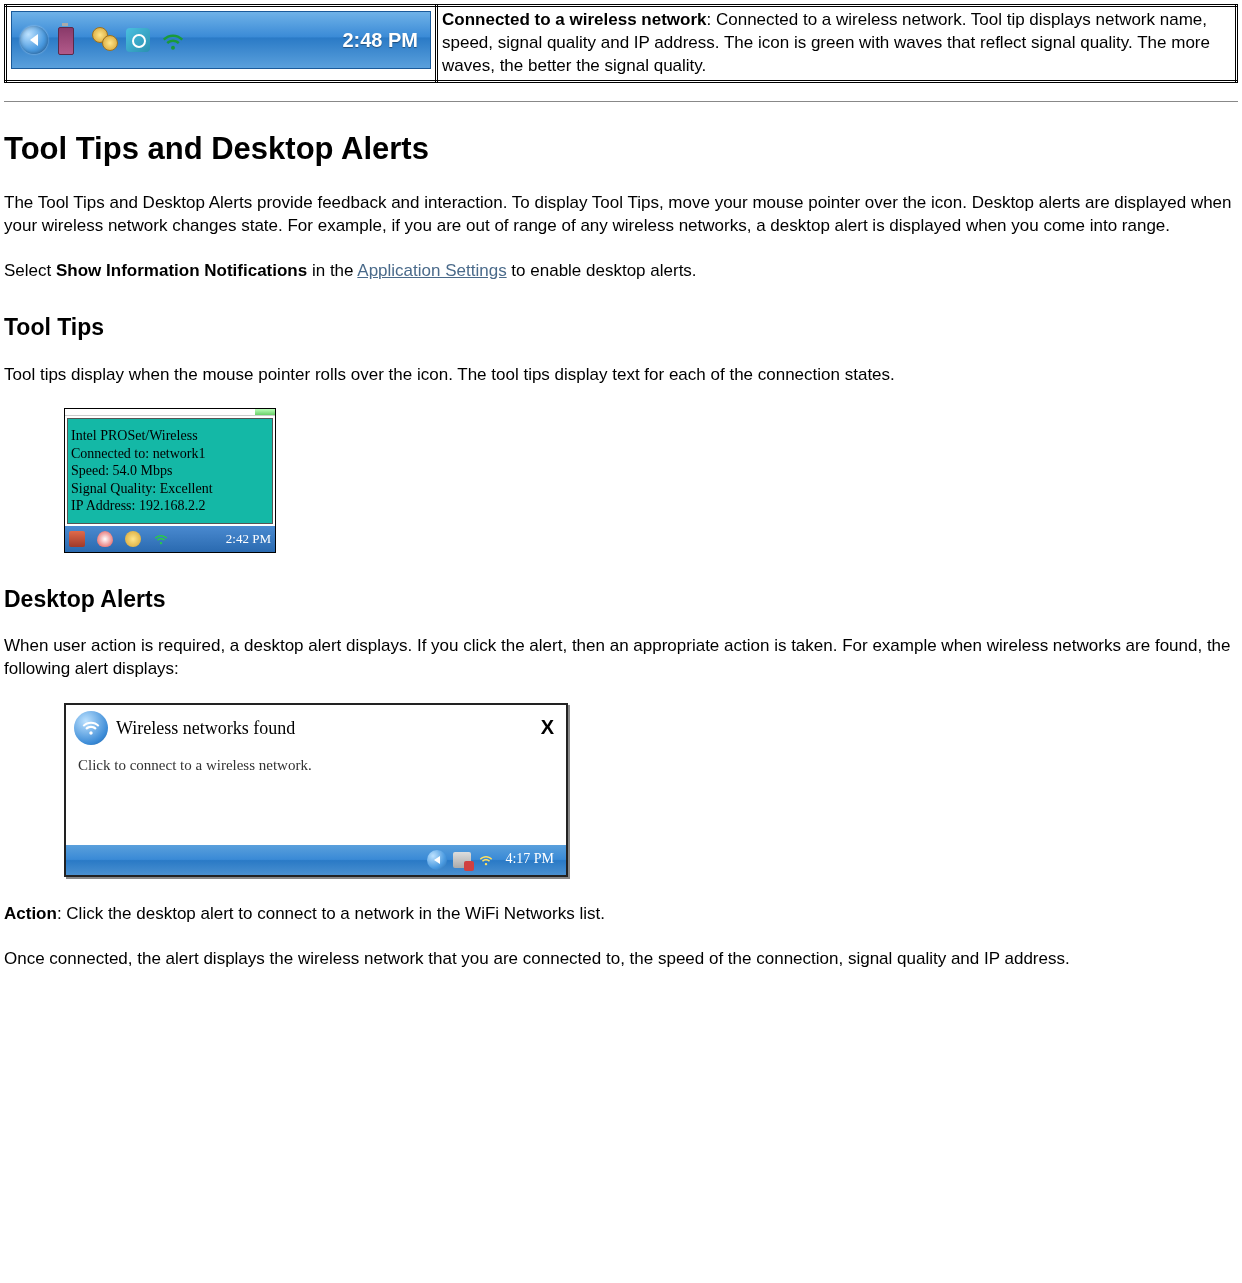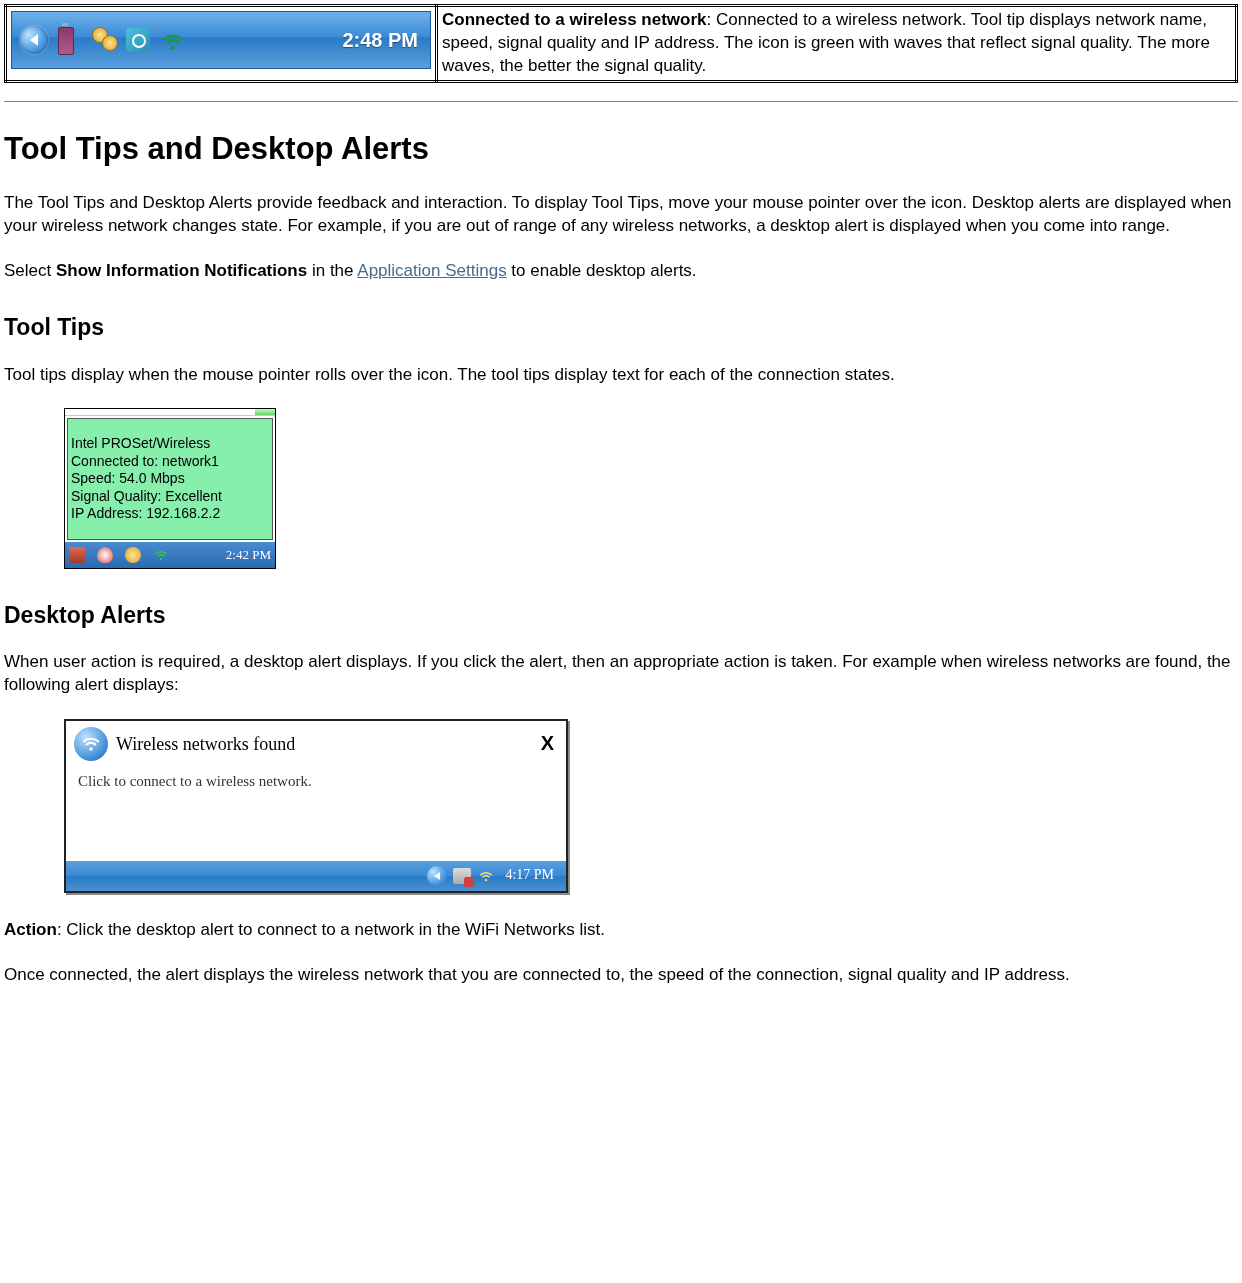--- a/index.html
+++ b/index.html
@@ -105,24 +105,24 @@
   
   .tooltip-fig {
     margin: 0 0 0 60px;
     width: 210px;
     border: 1px solid #000;
     background:#fff;
     display:inline-block;
   }
   .tooltip-fig .hintbox{
     border:1px solid #555;
-    background:#86efac;
-    font-family: Liberation Sans, sans-serif;
+    background:#14b8a6;
+    font-family: Liberation Serif, serif;
     font-size:14px;
-    padding:16px 3px;
+    padding:8px 3px;
     margin:2px;
     line-height:1.25;
   }
   .tooltip-fig .mini-tb{
     height:26px;
     background:linear-gradient(to bottom,#4a8ad0,#2a6ab0);
     display:flex;align-items:center;
     padding:0 4px;
     gap:12px;
   }

